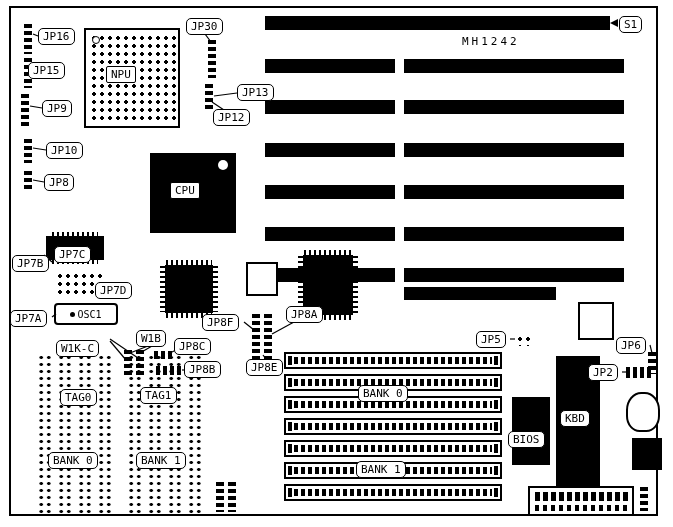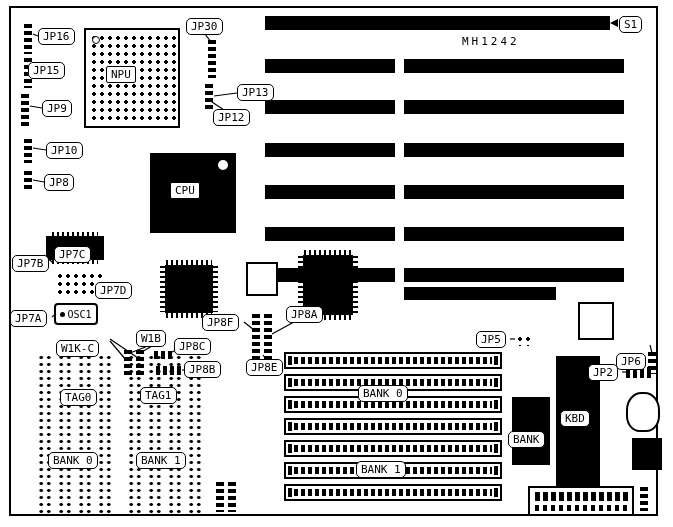--- a/index.html
+++ b/index.html
@@ -152,21 +152,21 @@
     <div class="pins-top"></div>
     <div class="dip-body"></div>
     <div class="pins-bottom"></div>
   </div>
   <div class="lbl" style="left:12px;top:255px">JP7B</div>
   <div class="lbl" style="left:54px;top:246px">JP7C</div>
 
   <div class="dotgrid" style="left:54px;top:270px;width:48px;height:26px"></div>
   <div class="lbl" style="left:95px;top:282px">JP7D</div>
 
-  <div class="osc" style="left:54px;top:303px;width:44px;height:22px">
+  <div class="osc" style="left:54px;top:303px;width:64px;height:22px">
     <span class="osc-dot"></span>
     <span>OSC1</span>
   </div>
   <div class="lbl" style="left:10px;top:310px">JP7A</div>
   <div class="lbl" style="left:56px;top:340px">W1K-C</div>
 
   <div class="jv" style="left:124px;top:350px;height:26px"></div>
   <div class="jv" style="left:136px;top:350px;height:26px"></div>
   <div class="lbl" style="left:136px;top:330px">W1B</div>
 
@@ -194,21 +194,21 @@
   <div class="lbl" style="left:202px;top:314px">JP8F</div>
   <div class="lbl" style="left:286px;top:306px">JP8A</div>
 
   <div class="jv" style="left:252px;top:314px;height:46px"></div>
   <div class="jv" style="left:264px;top:314px;height:46px"></div>
   <div class="lbl" style="left:246px;top:359px">JP8E</div>
 
   <div class="dotgrid" style="left:514px;top:333px;width:16px;height:13px"></div>
   <div class="lbl" style="left:476px;top:331px">JP5</div>
   <div class="jv" style="left:648px;top:352px;height:22px"></div>
-  <div class="lbl" style="left:616px;top:353px">JP6</div>
+  <div class="lbl" style="left:616px;top:337px">JP6</div>
   <div class="jh" style="left:626px;top:367px;width:28px;height:11px"></div>
   <div class="lbl" style="left:588px;top:364px">JP2</div>
 
   <div class="simm-v" style="left:36px;top:352px;height:162px"></div>
   <div class="simm-v" style="left:56px;top:352px;height:162px"></div>
   <div class="simm-v" style="left:76px;top:352px;height:162px"></div>
   <div class="simm-v" style="left:96px;top:352px;height:162px"></div>
   <div class="simm-v" style="left:126px;top:352px;height:162px"></div>
   <div class="simm-v" style="left:146px;top:352px;height:162px"></div>
   <div class="simm-v" style="left:166px;top:352px;height:162px"></div>
@@ -241,21 +241,21 @@
       <div class="pins"></div>
     </div>
   <div class="simm-h" style="left:284px;top:484px;width:218px;height:17px">
       <div class="pins"></div>
     </div>
 
   <div class="lbl" style="left:358px;top:385px">BANK 0</div>
   <div class="lbl" style="left:356px;top:461px">BANK 1</div>
 
   <div class="chip" style="left:512px;top:397px;width:38px;height:68px"></div>
-  <div class="lbl" style="left:508px;top:431px">BANK</div>
+  <div class="lbl" style="left:508px;top:431px">BIOS</div>
 
   <div class="chip" style="left:556px;top:356px;width:44px;height:132px"></div>
   <div class="lbl" style="left:560px;top:410px">KBD</div>
 
   <div class="socket-outline" style="left:578px;top:302px;width:36px;height:38px"></div>
   <div class="din" style="left:626px;top:392px;width:34px;height:40px"></div>
   <div class="chip" style="left:632px;top:438px;width:30px;height:32px"></div>
 
   <div class="socket-outline" style="left:528px;top:486px;width:106px;height:30px">
     <div class="jh" style="left:5px;top:4px;width:94px;height:9px;background-image:repeating-linear-gradient(90deg,#000 0 5px,transparent 5px 8px)"></div>

